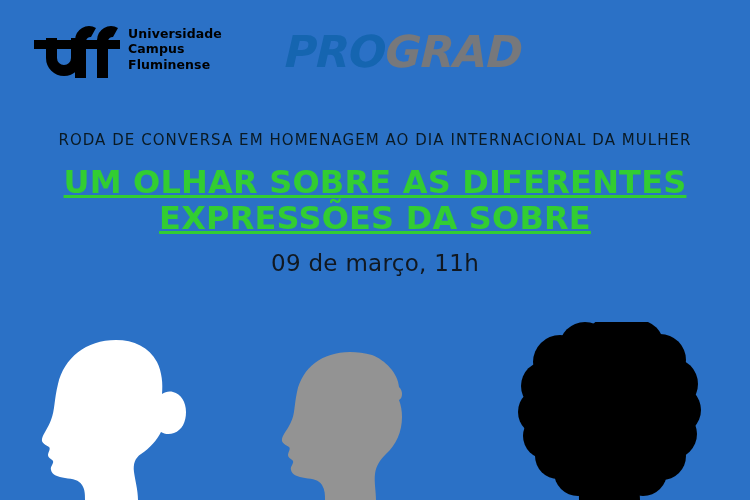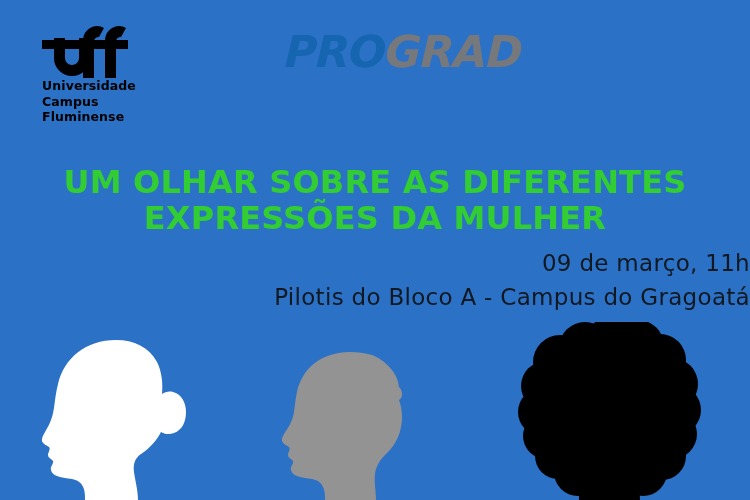--- a/index.html
+++ b/index.html
@@ -29,21 +29,20 @@
     height: 115px;
   }
 
   
   .uff-logo {
     position: absolute;
     left: 34px;
     top: 20px;
     display: flex;
     align-items: center;
-    flex-direction: column;
   }
   .uff-mark {
     width: 86px;
     height: 58px;
     flex: 0 0 auto;
   }
   .uff-text {
     margin-left: 8px;
     color: #000000;
     font-family: "DejaVu Sans", sans-serif;
@@ -100,28 +99,28 @@
     left: 0;
     width: 750px;
     text-align: center;
     color: #32CD32;
     font-family: "DejaVu Sans", sans-serif;
     font-weight: bold;
     font-size: 32px;
     line-height: 36px;
     letter-spacing: 0.2px;
   }
-  .headline .hl-line { display: block; white-space: nowrap; }
+  .headline .hl-line { display: block; white-space: nowrap; text-decoration: underline; }
 
   .details {
     position: absolute;
     top: 246px;
     left: 0;
     width: 750px;
-    text-align: right;
+    text-align: center;
     color: #111820;
     font-family: "DejaVu Sans", sans-serif;
     font-size: 23px;
     line-height: 34px;
     letter-spacing: 0.3px;
   }
   .details .det-line { display: block; white-space: nowrap; }
 
   
   .silhouettes {
@@ -164,29 +163,29 @@
         <div>Universidade</div>
         <div>Campus</div>
         <div>Fluminense</div>
       </div>
     </div>
 
     <div class="prograd-logo"><span class="prograd-pro">PRO</span><span class="prograd-grad">GRAD</span></div>
 
   </div>
 
+  <div class="kicker">RODA DE CONVERSA EM HOMENAGEM AO DIA INTERNACIONAL DA MULHER</div>
 
   <div class="headline">
     <span class="hl-line">UM OLHAR SOBRE AS DIFERENTES</span>
-    <span class="hl-line">EXPRESSÕES DA MULHER</span>
+    <span class="hl-line">EXPRESSÕES DA SOBRE</span>
   </div>
 
   <div class="details">
     <span class="det-line">09 de março, 11h</span>
-    <span class="det-line">Pilotis do Bloco A - Campus do Gragoatá</span>
   </div>
 
   <div class="silhouettes">
 
     <div class="sil sil-1">
       <svg width="190" height="160" viewBox="0 0 190 160">
         <path fill="#FFFFFF" d="
           M78 0
           C 48 0 26 18 20 44
           C 16 60 17 70 13 80

